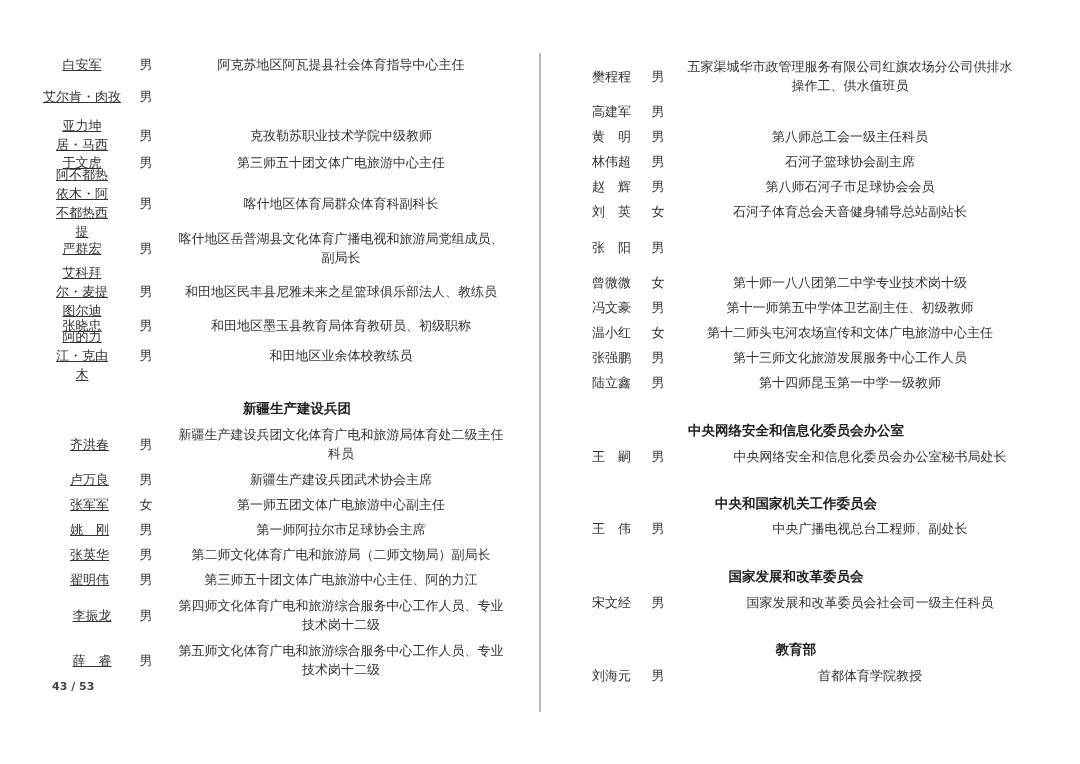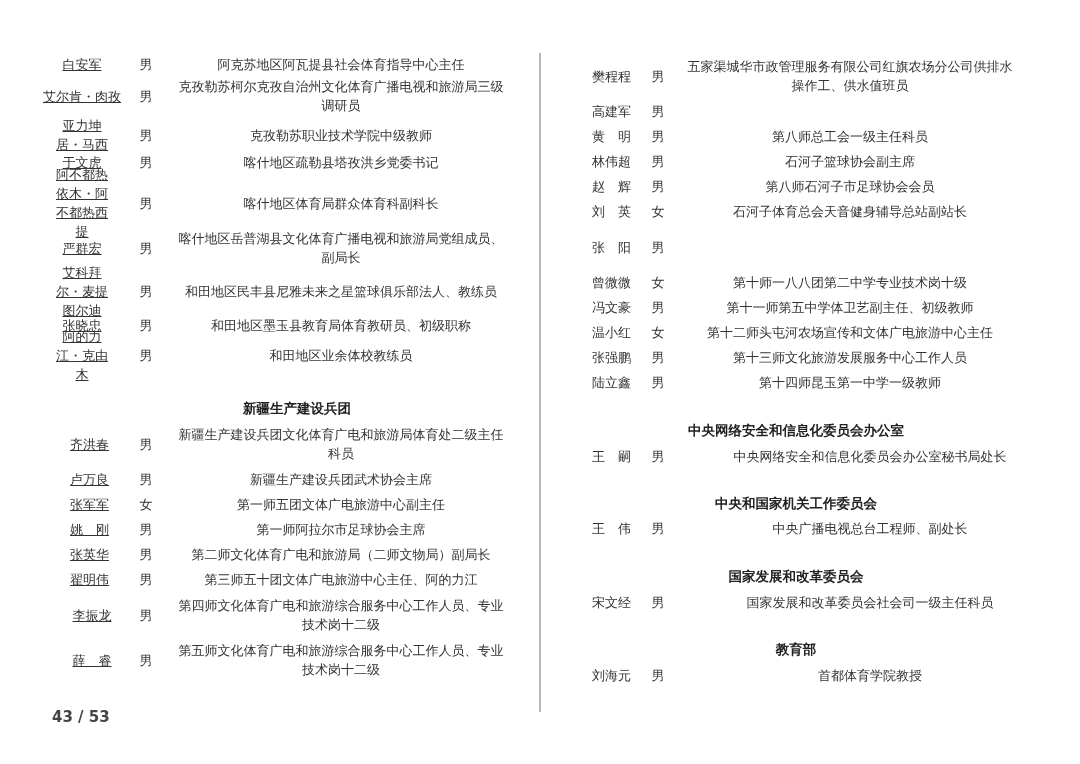--- a/index.html
+++ b/index.html
@@ -16,46 +16,45 @@
   .left .row { left:50px; }
   .left .name { width:64px;text-decoration:underline; }
   .left .sex { width:64px; }
   .left .title { width:326px; }
   .right .row { left:20px; }
   .right .name { width:70px; text-align:right; padding-left:18px; box-sizing:border-box; }
   .right .sex { width:54px; }
   .right .title { width:330px; }
   .heading { position:absolute; font-weight:bold; font-size:13.5px; text-align:center; color:#222;
              font-family:"DejaVu Sans", "Liberation Sans", sans-serif; }
-  .pagenum { position:absolute; left:52px; top:708px; font-size:15px; font-weight:bold; color:#444;
+  .pagenum { position:absolute; left:52px; top:680px; font-size:11px; font-weight:bold; color:#444;
              font-family:"DejaVu Sans", "Liberation Sans", sans-serif; }
 </style>
 </head>
 <body>
 
 <div class="col left">
   <div class="row" style="top:54px;height:20px">
     <div class="name">白安军</div>
     <div class="sex">男</div>
     <div class="title">阿克苏地区阿瓦提县社会体育指导中心主任</div>
   </div>
   <div class="row" style="top:77px;height:38px">
     <div class="name" style="width:80px;margin-left:-8px;margin-right:-8px">艾尔肯・肉孜</div>
     <div class="sex">男</div>
-    <div class="title">克孜勒苏柯尔克孜自治州文化体育广播电视和旅游局三级调研员</div>
   </div>
   <div class="row" style="top:116px;height:38px">
     <div class="name">亚力坤居・马西</div>
     <div class="sex">男</div>
     <div class="title">克孜勒苏职业技术学院中级教师</div>
   </div>
   <div class="row" style="top:152px;height:20px">
     <div class="name">于文虎</div>
     <div class="sex">男</div>
-    <div class="title">喀什地区疏勒县塔孜洪乡党委书记</div>
+    <div class="title">第三师五十团文体广电旅游中心主任</div>
   </div>
   <div class="row" style="top:175px;height:56px">
     <div class="name">阿不都热依木・阿不都热西提</div>
     <div class="sex">男</div>
     <div class="title">喀什地区体育局群众体育科副科长</div>
   </div>
   <div class="row" style="top:229px;height:38px">
     <div class="name">严群宏</div>
     <div class="sex">男</div>
     <div class="title">喀什地区岳普湖县文化体育广播电视和旅游局党组成员、副局长</div>

